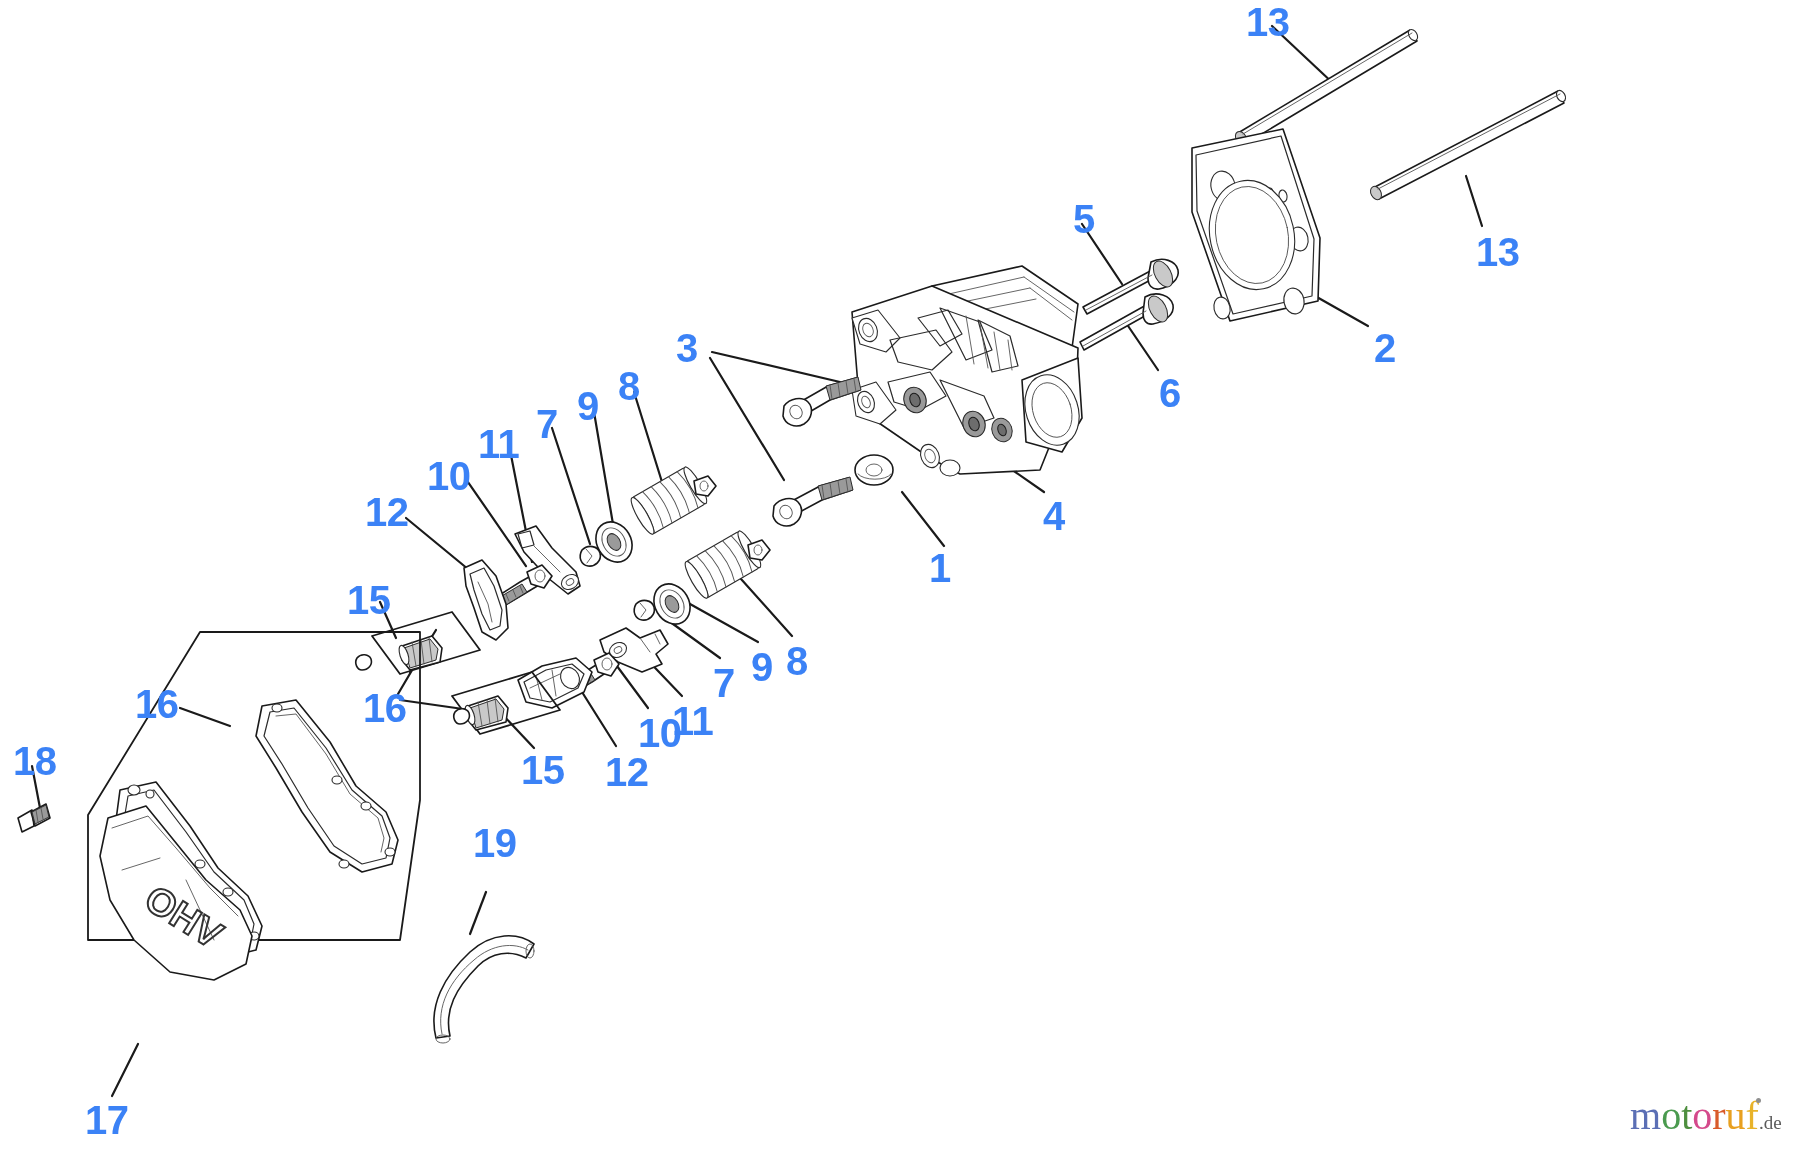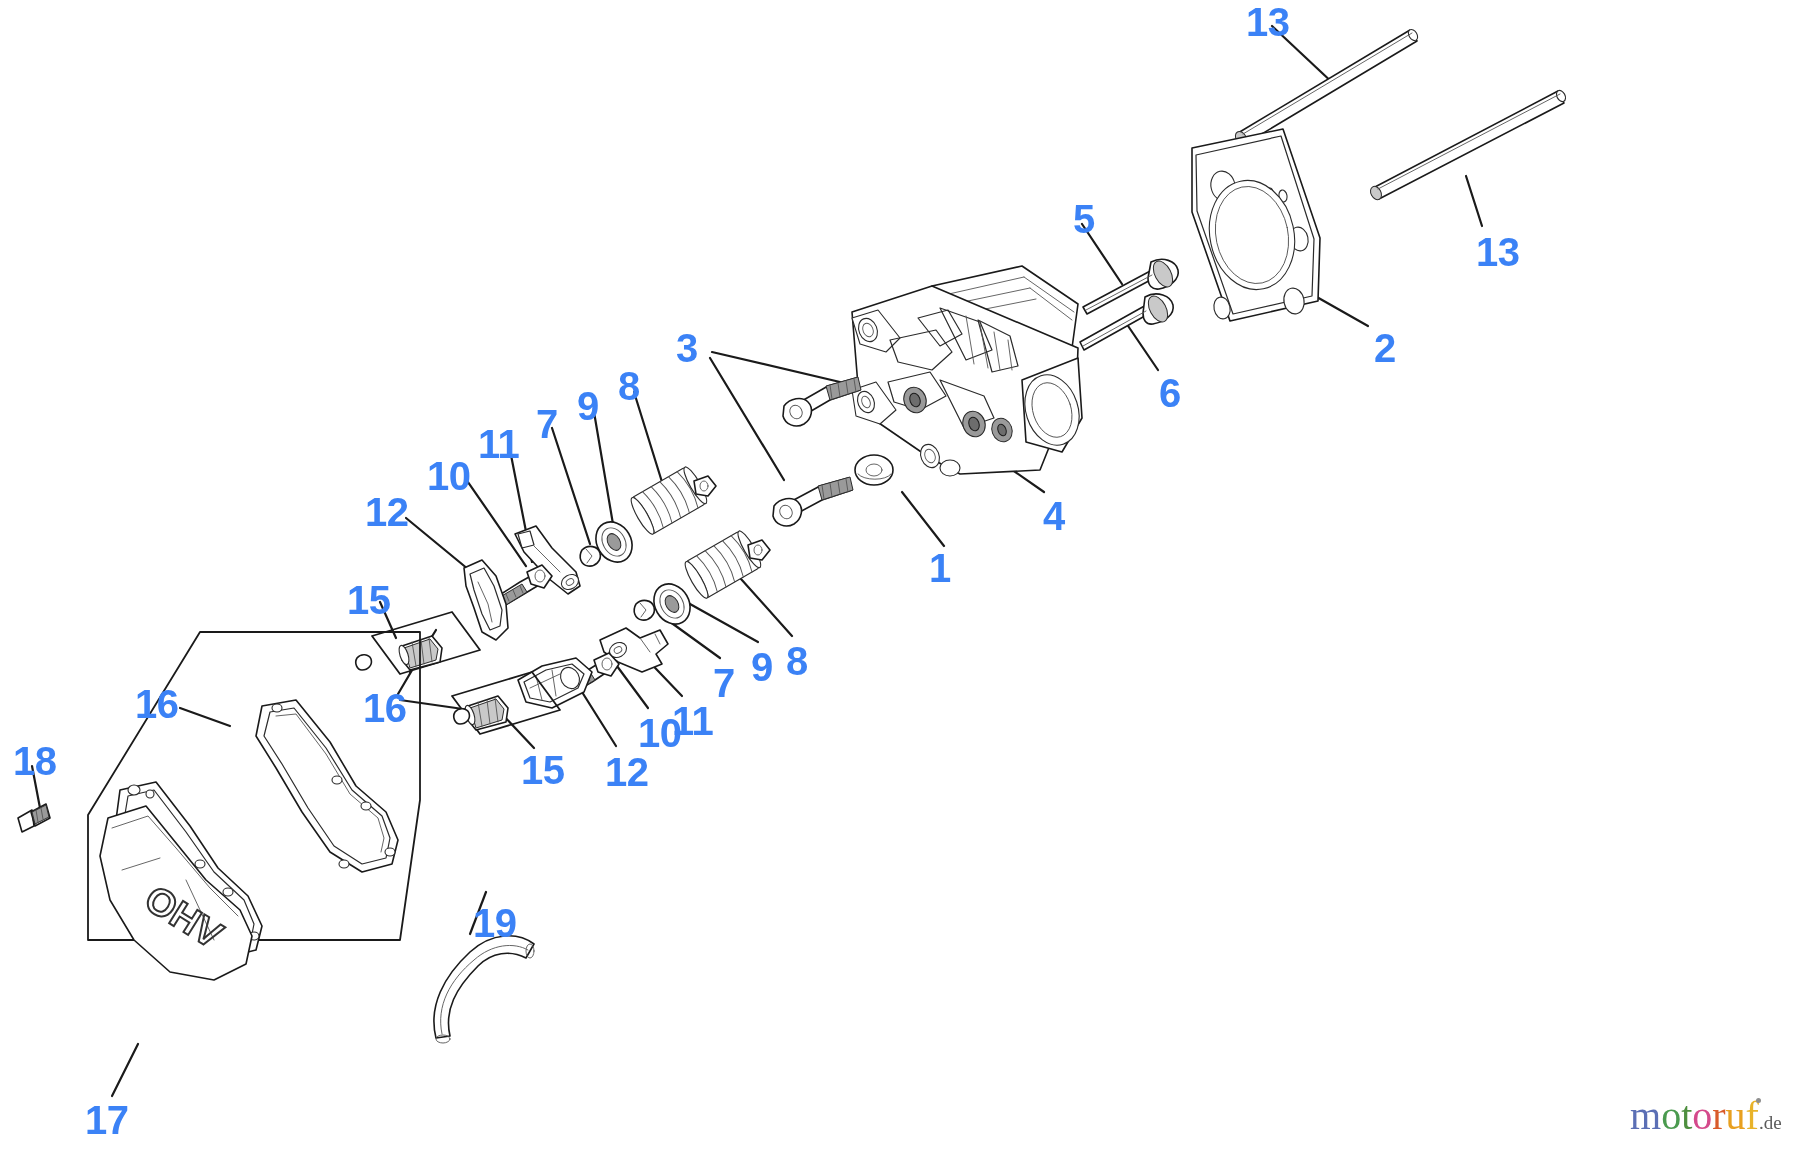--- a/index.html
+++ b/index.html
@@ -472,21 +472,21 @@
   <div class="callout-label" style="left:536px;  top:404px;">7</div>
   <div class="callout-label" style="left:478px;  top:424px;">11</div>
   <div class="callout-label" style="left:427px;  top:456px;">10</div>
   <div class="callout-label" style="left:365px;  top:492px;">12</div>
   <div class="callout-label" style="left:347px;  top:580px;">15</div>
   <div class="callout-label" style="left:363px;  top:688px;">16</div>
   <div class="callout-label" style="left:521px;  top:750px;">15</div>
   <div class="callout-label" style="left:135px;  top:684px;">16</div>
   <div class="callout-label" style="left:85px;   top:1100px;">17</div>
   <div class="callout-label" style="left:13px;   top:741px;">18</div>
-  <div class="callout-label" style="left:473px;  top:903px;">19</div>
+  <div class="callout-label" style="left:473px;  top:823px;">19</div>
   <div class="callout-label" style="left:786px;  top:641px;">8</div>
   <div class="callout-label" style="left:751px;  top:647px;">9</div>
   <div class="callout-label" style="left:713px;  top:663px;">7</div>
   <div class="callout-label" style="left:672px;  top:701px;">11</div>
   <div class="callout-label" style="left:638px;  top:713px;">10</div>
   <div class="callout-label" style="left:605px;  top:752px;">12</div>
 
   <div id="watermark">
     <span class="l" style="color: rgb(91, 111, 181);">m</span><span class="l" style="color: rgb(74, 154, 79);">o</span><span class="l" style="color: rgb(78, 143, 63);">t</span><span class="l" style="color: rgb(212, 74, 139);">o</span><span class="l" style="color: rgb(217, 91, 43);">r</span><span class="l" style="color: rgb(232, 160, 32);">u</span><span class="l" style="color: rgb(232, 179, 42);">f</span><span class="suffix">.de</span>
     <span class="dot-i"></span>

